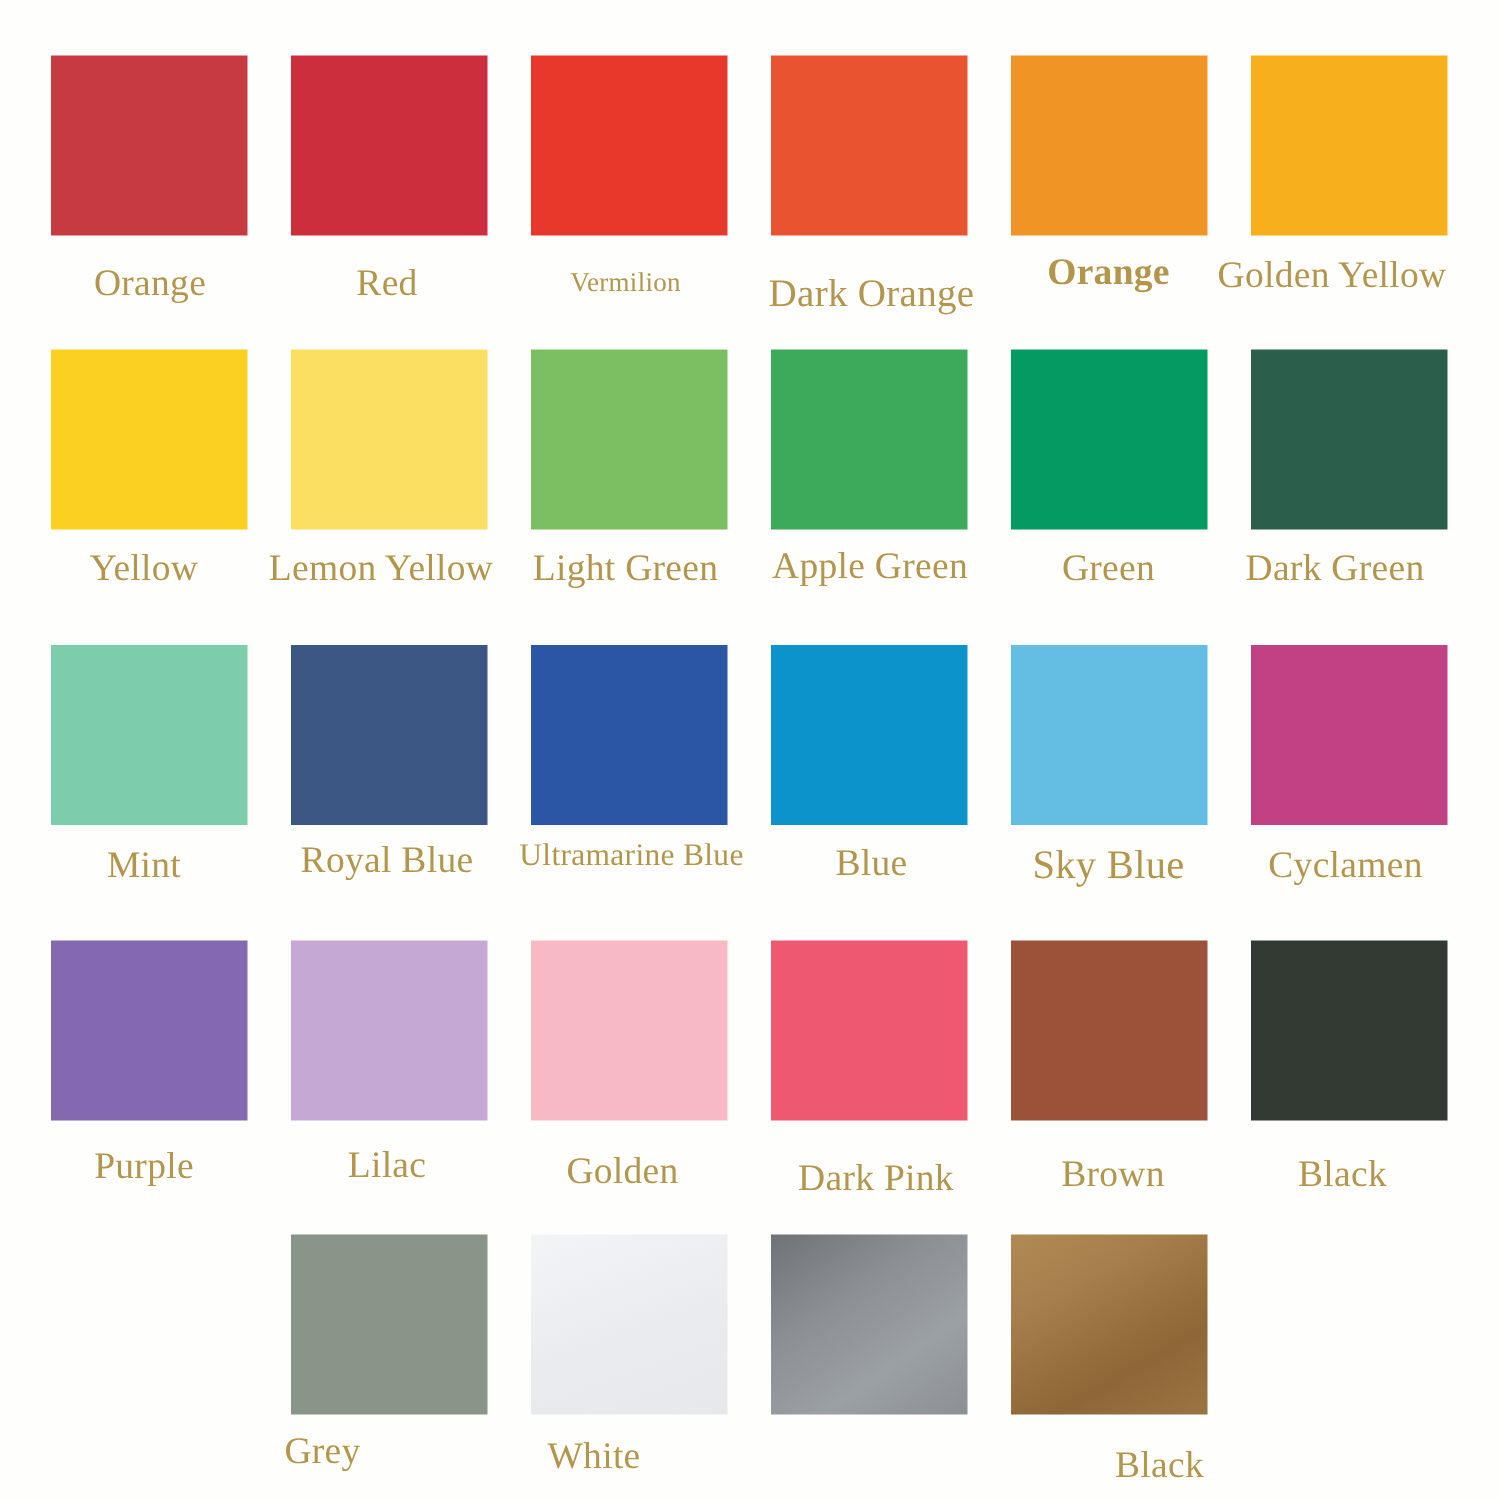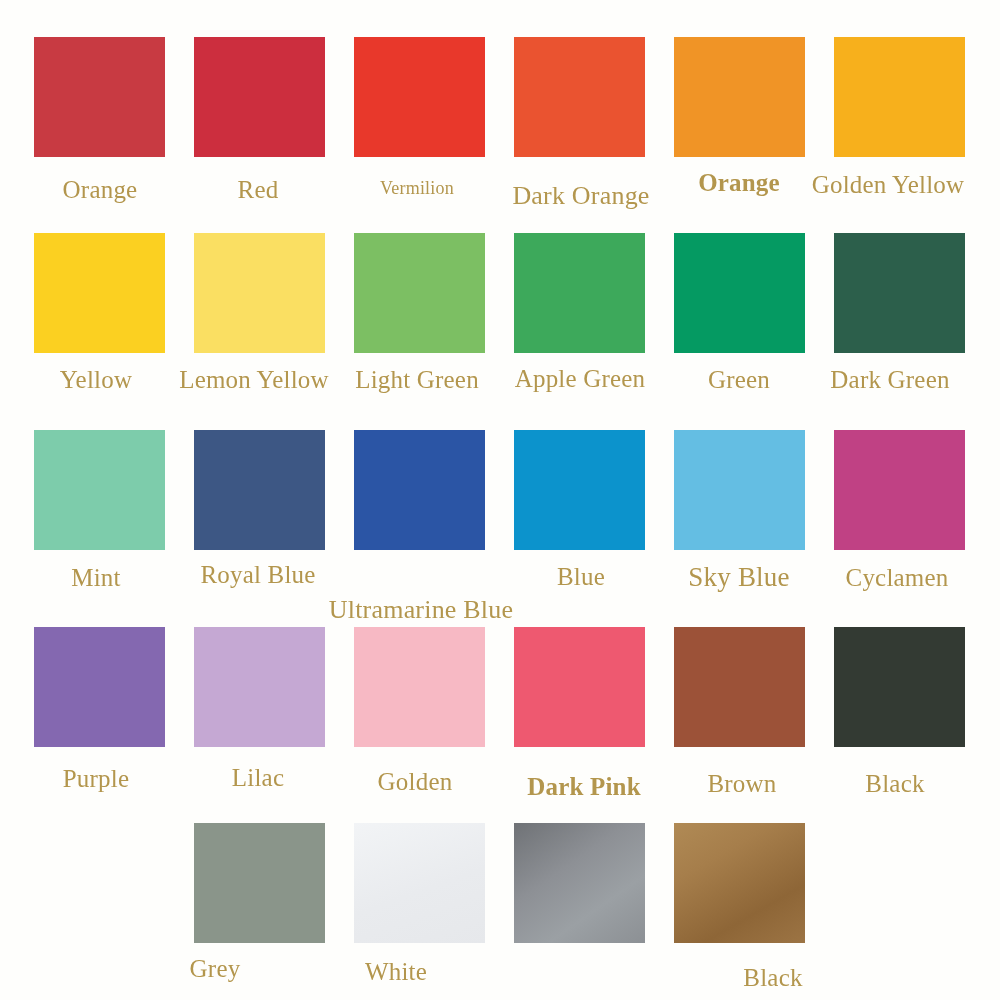--- a/index.html
+++ b/index.html
@@ -134,28 +134,28 @@
       <div class="swatch-label" style="font-size: 25px; left: 739px; top: 182px; transform: translate(-50%, -50%); font-weight: bold;">Orange</div>
       <div class="swatch-label" style="font-size: 25px; left: 888px; top: 184px; transform: translate(-50%, -50%);">Golden Yellow</div>
       <div class="swatch-label" style="font-size: 25px; left: 96px; top: 379px; transform: translate(-50%, -50%);">Yellow</div>
       <div class="swatch-label" style="font-size: 25px; left: 254px; top: 379px; transform: translate(-50%, -50%);">Lemon Yellow</div>
       <div class="swatch-label" style="font-size: 25px; left: 417px; top: 379px; transform: translate(-50%, -50%);">Light Green</div>
       <div class="swatch-label" style="font-size: 25px; left: 580px; top: 378px; transform: translate(-50%, -50%);">Apple Green</div>
       <div class="swatch-label" style="font-size: 25px; left: 739px; top: 379px; transform: translate(-50%, -50%);">Green</div>
       <div class="swatch-label" style="font-size: 25px; left: 890px; top: 379px; transform: translate(-50%, -50%);">Dark Green</div>
       <div class="swatch-label" style="font-size: 25px; left: 96px; top: 577px; transform: translate(-50%, -50%);">Mint</div>
       <div class="swatch-label" style="font-size: 25px; left: 258px; top: 574px; transform: translate(-50%, -50%);">Royal Blue</div>
-      <div class="swatch-label" style="font-size: 26px; left: 421px; top: 610px; transform: translate(-50%, -50%); text-align: center;">Ultramarine Blue</div>
+      <div class="swatch-label" style="font-size: 21px; left: 421px; top: 570px; transform: translate(-50%, -50%); text-align: center;">Ultramarine Blue</div>
       <div class="swatch-label" style="font-size: 25px; left: 581px; top: 576px; transform: translate(-50%, -50%);">Blue</div>
       <div class="swatch-label" style="font-size: 27px; left: 739px; top: 577px; transform: translate(-50%, -50%);">Sky Blue</div>
       <div class="swatch-label" style="font-size: 25px; left: 897px; top: 577px; transform: translate(-50%, -50%);">Cyclamen</div>
       <div class="swatch-label" style="font-size: 25px; left: 96px; top: 778px; transform: translate(-50%, -50%);">Purple</div>
       <div class="swatch-label" style="font-size: 25px; left: 258px; top: 777px; transform: translate(-50%, -50%);">Lilac</div>
       <div class="swatch-label" style="font-size: 25px; left: 415px; top: 781px; transform: translate(-50%, -50%);">Golden</div>
-      <div class="swatch-label" style="font-size: 25px; left: 584px; top: 786px; transform: translate(-50%, -50%); font-weight: bold;">Dark Pink</div>
+      <div class="swatch-label" style="font-size: 25px; left: 584px; top: 786px; transform: translate(-50%, -50%);">Dark Pink</div>
       <div class="swatch-label" style="font-size: 25px; left: 742px; top: 783px; transform: translate(-50%, -50%);">Brown</div>
       <div class="swatch-label" style="font-size: 25px; left: 895px; top: 783px; transform: translate(-50%, -50%);">Black</div>
       <div class="swatch-label" style="font-size: 25px; left: 215px; top: 968px; transform: translate(-50%, -50%);">Grey</div>
       <div class="swatch-label" style="font-size: 25px; left: 396px; top: 971px; transform: translate(-50%, -50%);">White</div>
       <div class="swatch-label" style="font-size: 25px; left: 580px; top: 1021px; transform: translate(-50%, -50%);">Silver</div>
       <div class="swatch-label" style="font-size: 25px; left: 773px; top: 977px; transform: translate(-50%, -50%);">Black</div>
     </div>
 </div>
 
 </body></html>

